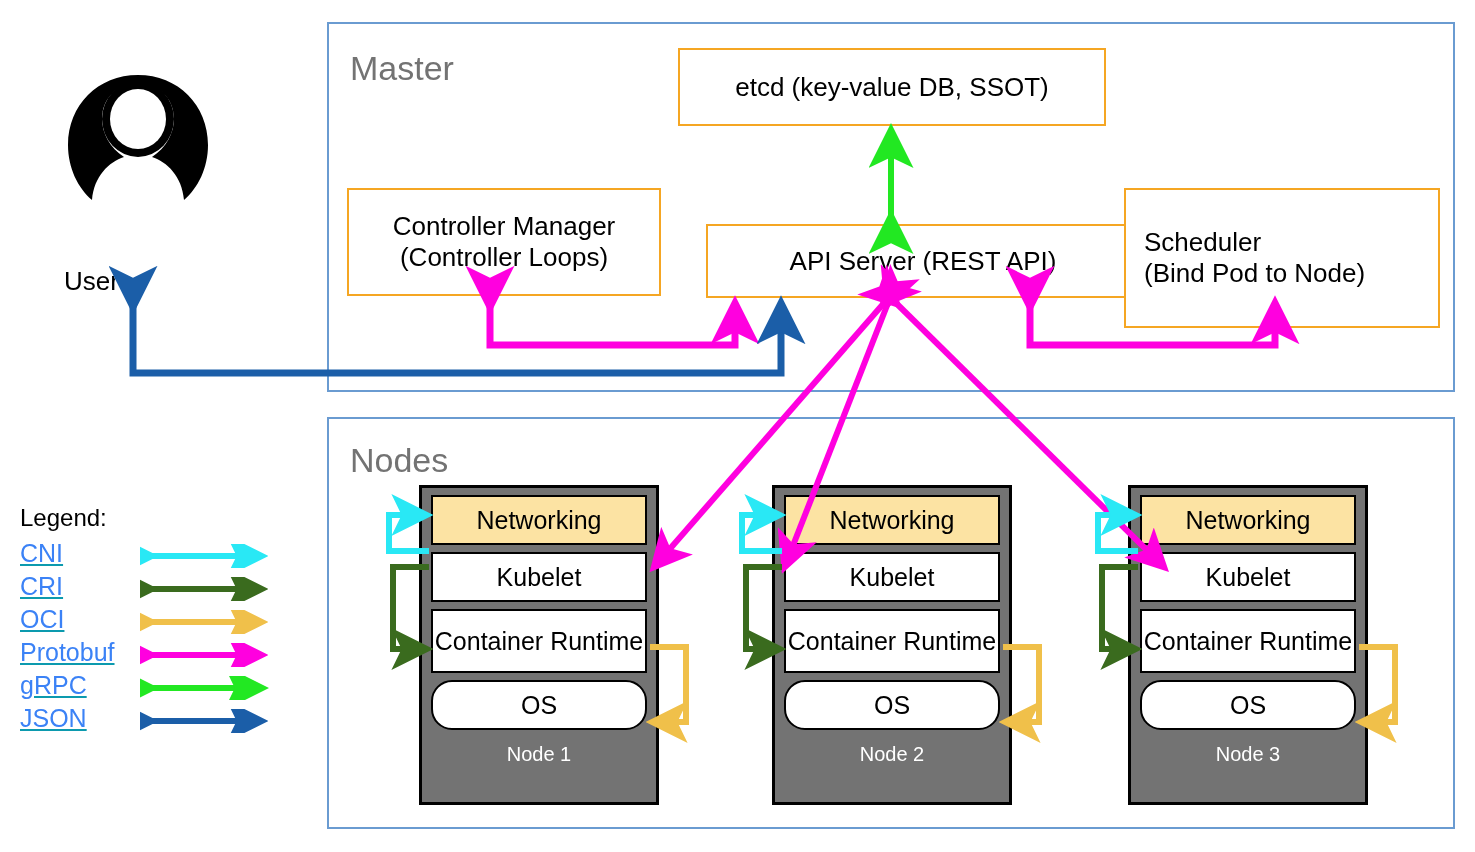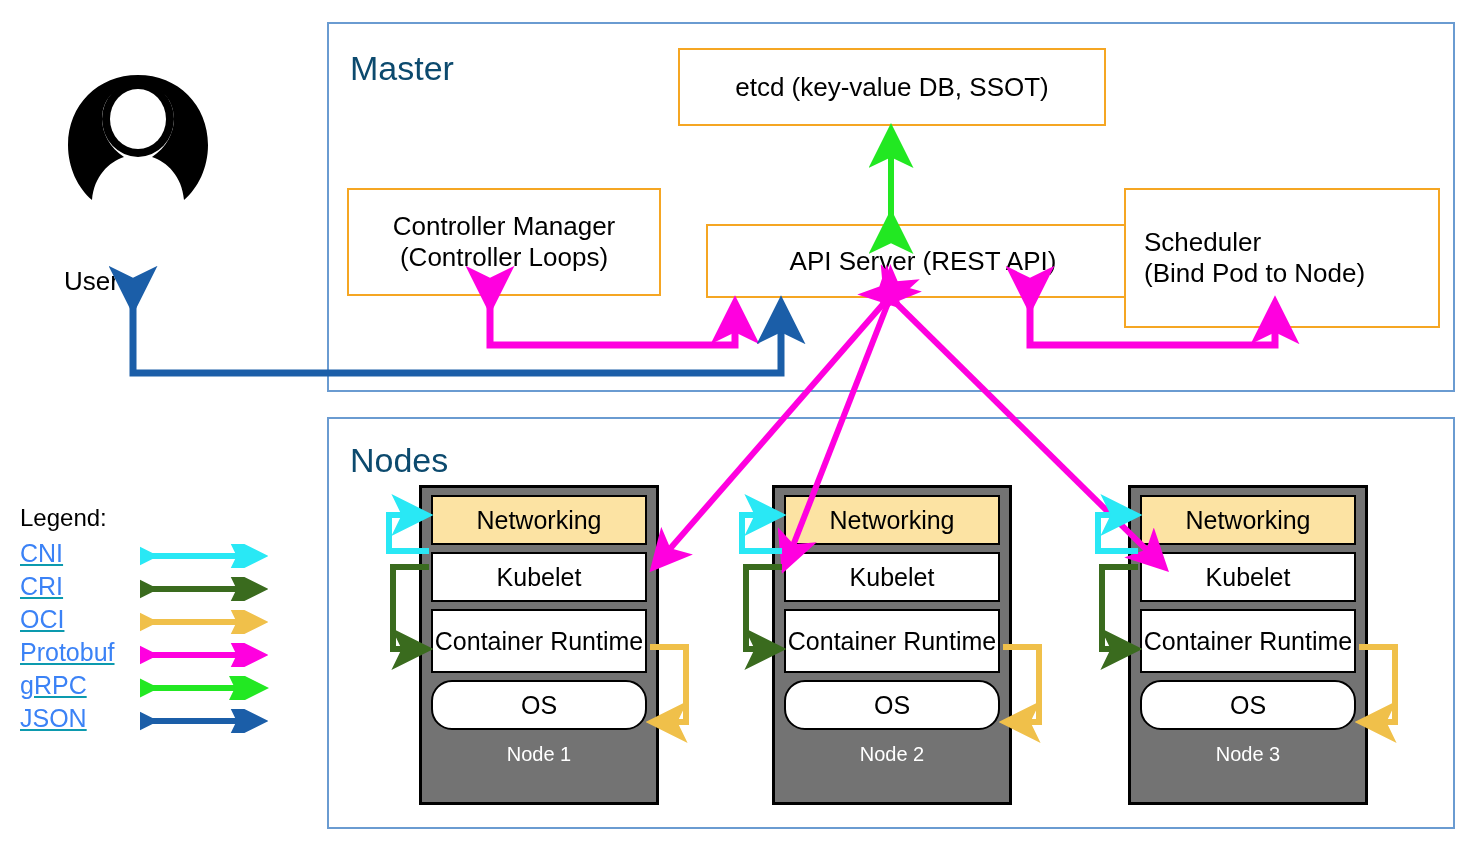--- a/index.html
+++ b/index.html
@@ -31,21 +31,21 @@
   .group-frame {
     position: absolute;
     border: 2px solid #6A9BD1;
     background: transparent;
     box-sizing: border-box;
   }
   .group-title {
     position: absolute;
     font-size: 34px;
     line-height: 1;
-    color: #0c4a6e;
+    color: #737373;
     white-space: nowrap;
   }
   
   .master-box {
     position: absolute;
     border: 2px solid #F5A623;
     background: #ffffff;
     box-sizing: border-box;
     display: flex;
     align-items: center;

